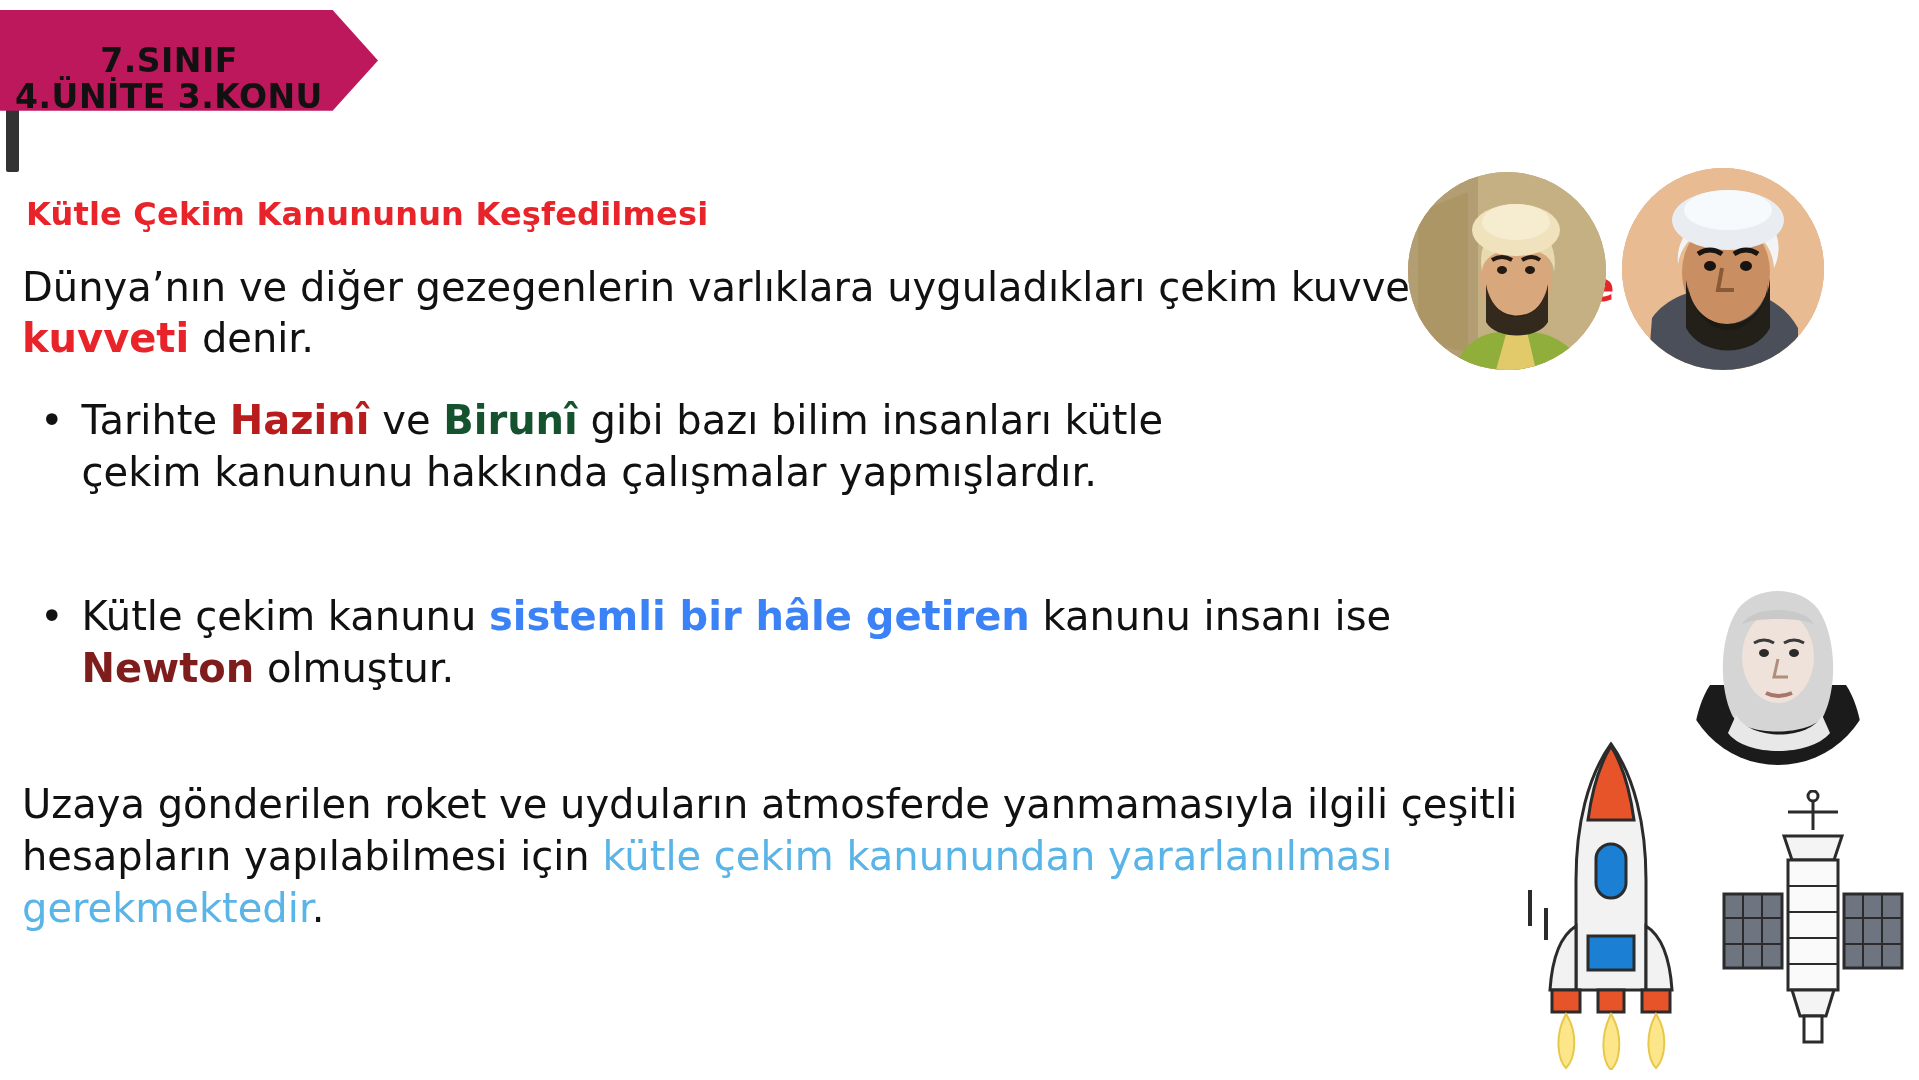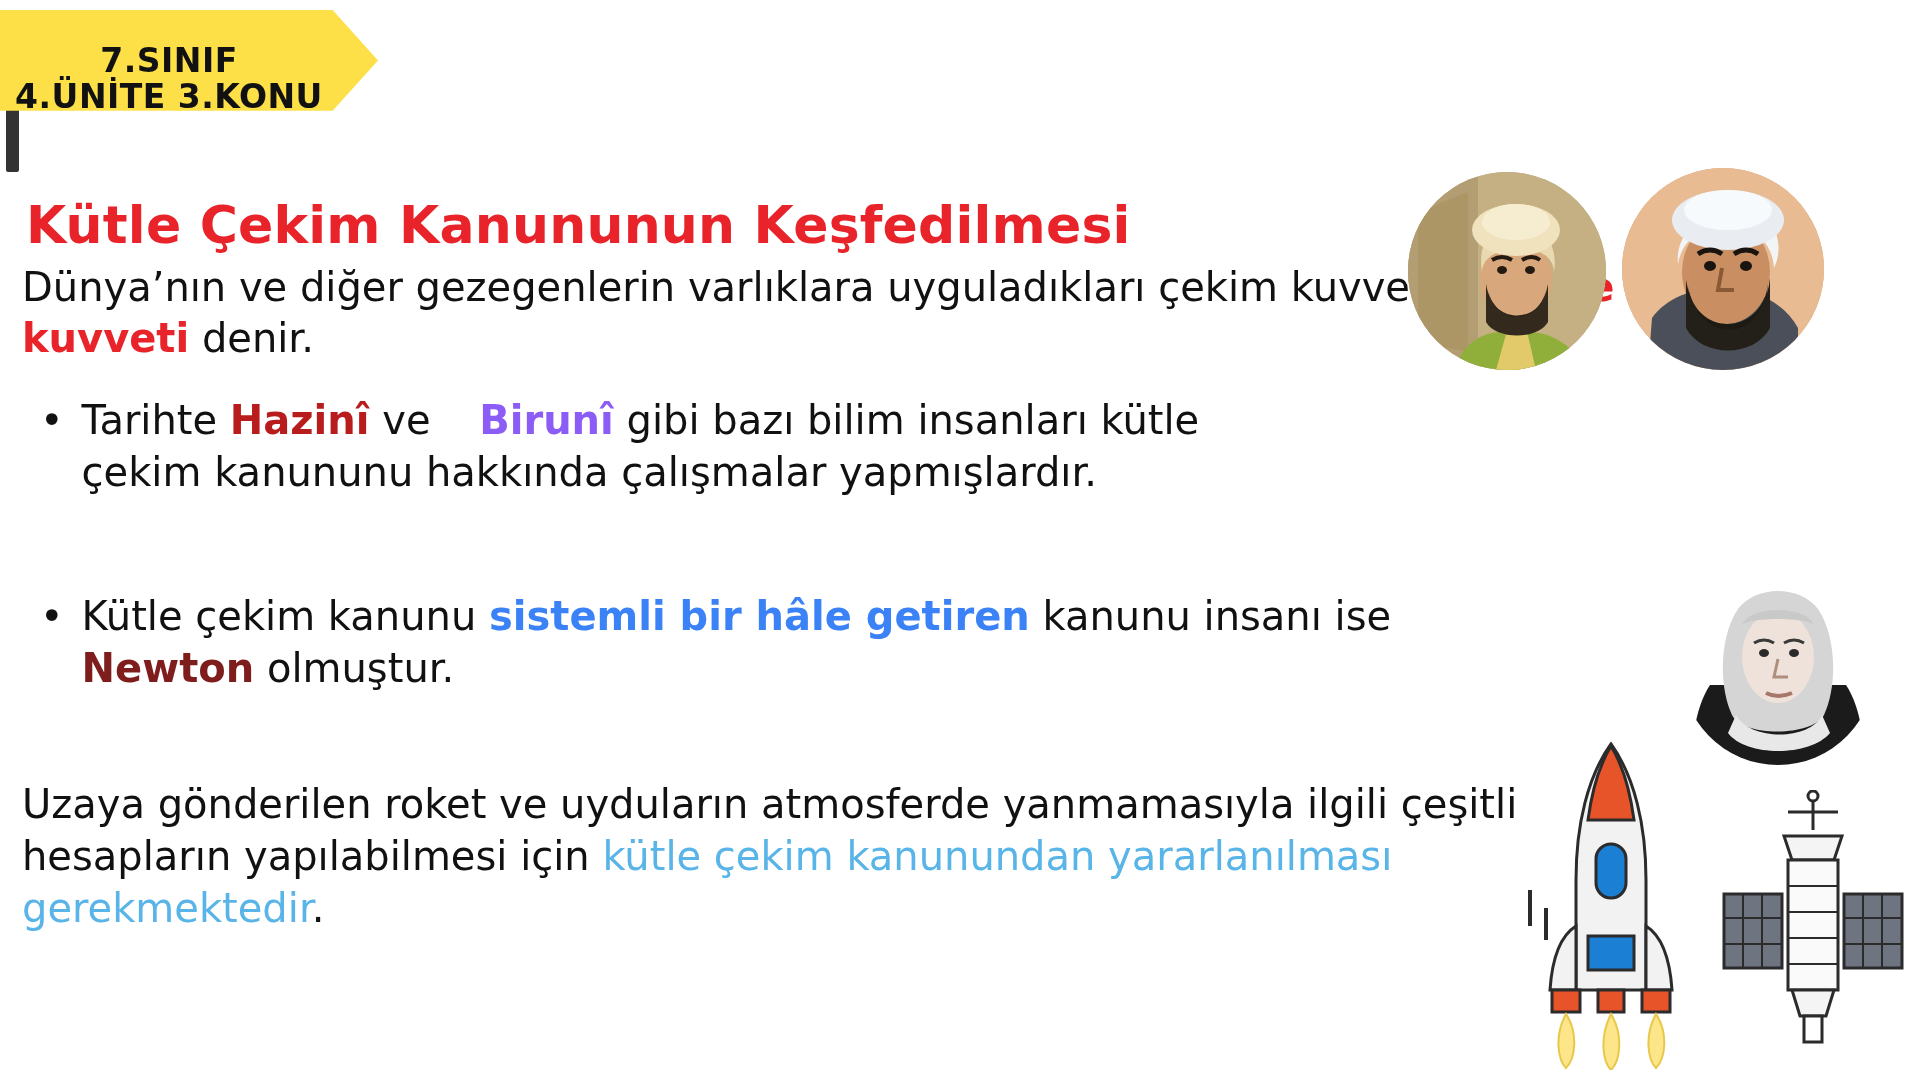--- a/index.html
+++ b/index.html
@@ -24,21 +24,21 @@
     width: 1919px;
     height: 170px;
   }
 
   .badge {
     position: absolute;
     left: 0px;
     top: 10px;
     width: 378px;
     height: 140px;
-    background: #fde047;
+    background: #be185d;
     clip-path: polygon(0% 0%, 88% 0%, 100% 36%, 88% 72%, 0% 72%);
     display: flex;
     flex-direction: column;
     align-items: center;
     justify-content: center;
     padding-right: 40px;
     box-sizing: border-box;
   }
   .badge-line1 {
     font-family: "DejaVu Sans", sans-serif;
@@ -86,21 +86,21 @@
     position: absolute;
     top: 180px;
     left: 0;
     width: 1919px;
   }
 
   .subtitle {
     position: absolute;
     left: 26px;
     top: 15px;
-    font-size: 52px;
+    font-size: 32px;
     font-weight: bold;
     color: #e8232a;
     letter-spacing: 0.2px;
   }
 
   .para-1 {
     position: absolute;
     left: 22px;
     top: 82px;
     width: 1845px;
@@ -135,21 +135,21 @@
     top: 590px;
     width: 1520px;
     font-size: 40px;
     line-height: 1.3;
     color: #111111;
     margin-top: 8px;
   }
 
   .red { color: #e8232a; font-weight: bold; }
   .green { color: #b91c1c; font-weight: bold; }
-  .purple { color: #8b5cf6; font-weight: bold; margin-left: 36px; }
+  .purple { color: #14532d; font-weight: bold; }
   .magenta { color: #3b82f6; font-weight: bold; }
   .orange { color: #7f1d1d; font-weight: bold; }
   .blue { color: #59b4e8; }
 
   
   .portrait {
     position: absolute;
     border-radius: 50%;
     overflow: hidden;
   }

